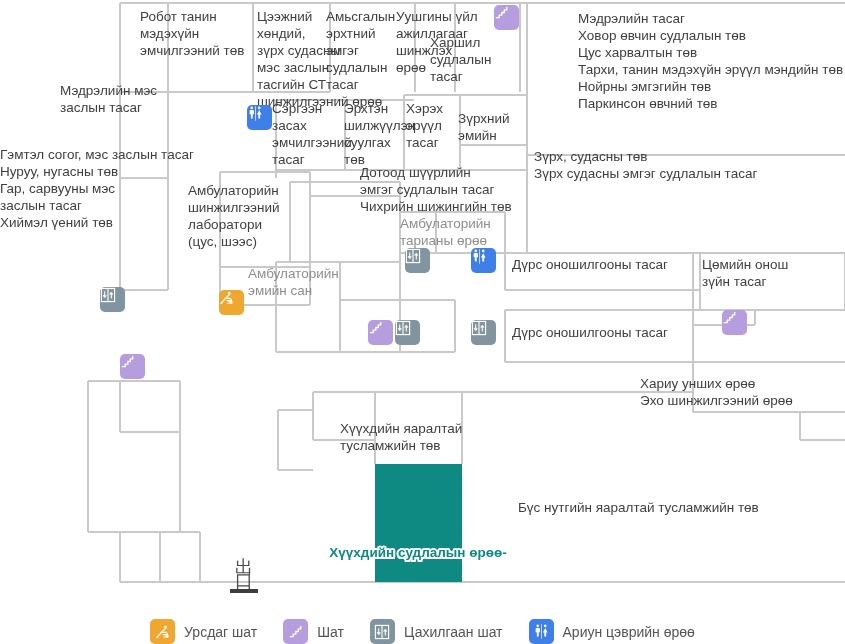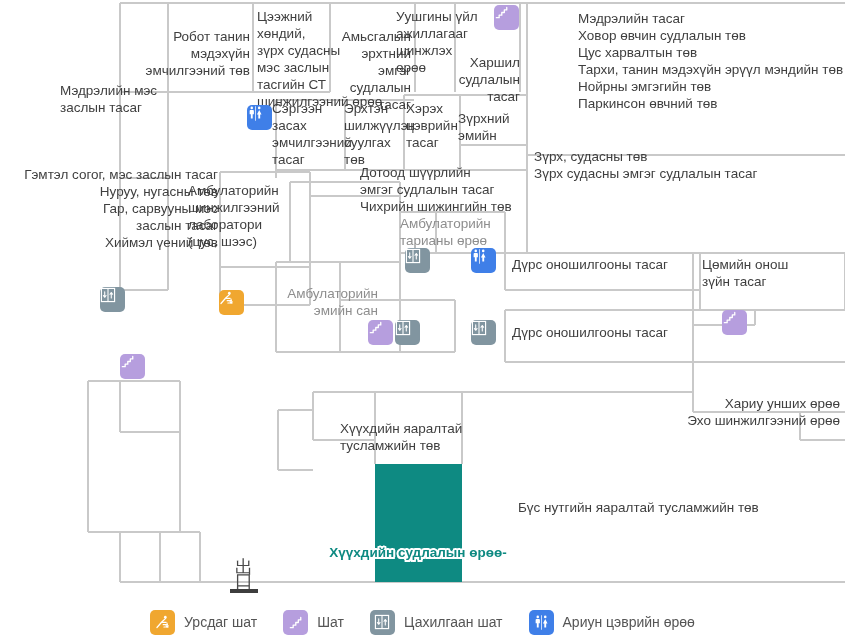--- a/index.html
+++ b/index.html
@@ -19,21 +19,21 @@
   
   .lbl{
     position:absolute;
     font-size:13.5px;
     line-height:17px;
     color:#3f3f3f;
     white-space:pre;
     pointer-events:none;
   }
   .lbl.ctr{text-align:left;}
-  .lbl.rgt{text-align:right;margin-top:20px;}
+  .lbl.rgt{}
   .lbl.lft{text-align:left;}
   .lbl.grey{color:#8e8e8e;}
 
   
   .lbl.hl{
     color:#0e8a82;
     font-weight:bold;
     text-align:center;
     line-height:19px;
     -webkit-text-stroke:3px #ffffff;
@@ -67,21 +67,21 @@
     line-height:14px;
   }
   #exit-marker .exit-bar{
     width:28px;height:4px;background:#3d3d3d;margin:1px auto 0;
   }
 
   
   #legend{
     position:absolute;left:0;top:600px;
     width:845px;height:44px;
-    display:flex;align-items:center;justify-content:center;
+    display:flex;align-items:flex-end;justify-content:center;
     background:#ffffff;
   }
   .legend-item{display:flex;align-items:center;margin:0 13px;}
   .legend-item .chip{position:relative;width:25px;height:25px;flex:0 0 25px;}
   .legend-item .legend-text{
     margin-left:9px;font-size:14px;color:#555;white-space:nowrap;
   }
 </style>
 </head>
 <body>
@@ -236,21 +236,21 @@
 засах
 эмчилгээний
 тасаг</div>
 
   <div class="lbl ctr" style="left:344px;top:100px;width:62px;">Эрхтэн
 шилжүүлэн
 суулгах
 төв</div>
 
   <div class="lbl ctr" style="left:406px;top:100px;width:53px;">Хэрэх
-цэврийн
+эрүүл
 тасаг</div>
 
   <div class="lbl ctr" style="left:458px;top:110px;width:66px;">Зүрхний
 эмийн</div>
 
   <div class="lbl rgt" style="left:0px;top:146px;width:218px;">Гэмтэл согог, мэс заслын тасаг
 Нуруу, нугасны төв
 Гар, сарвууны мэс
 заслын тасаг
 Хиймэл үений төв</div>

